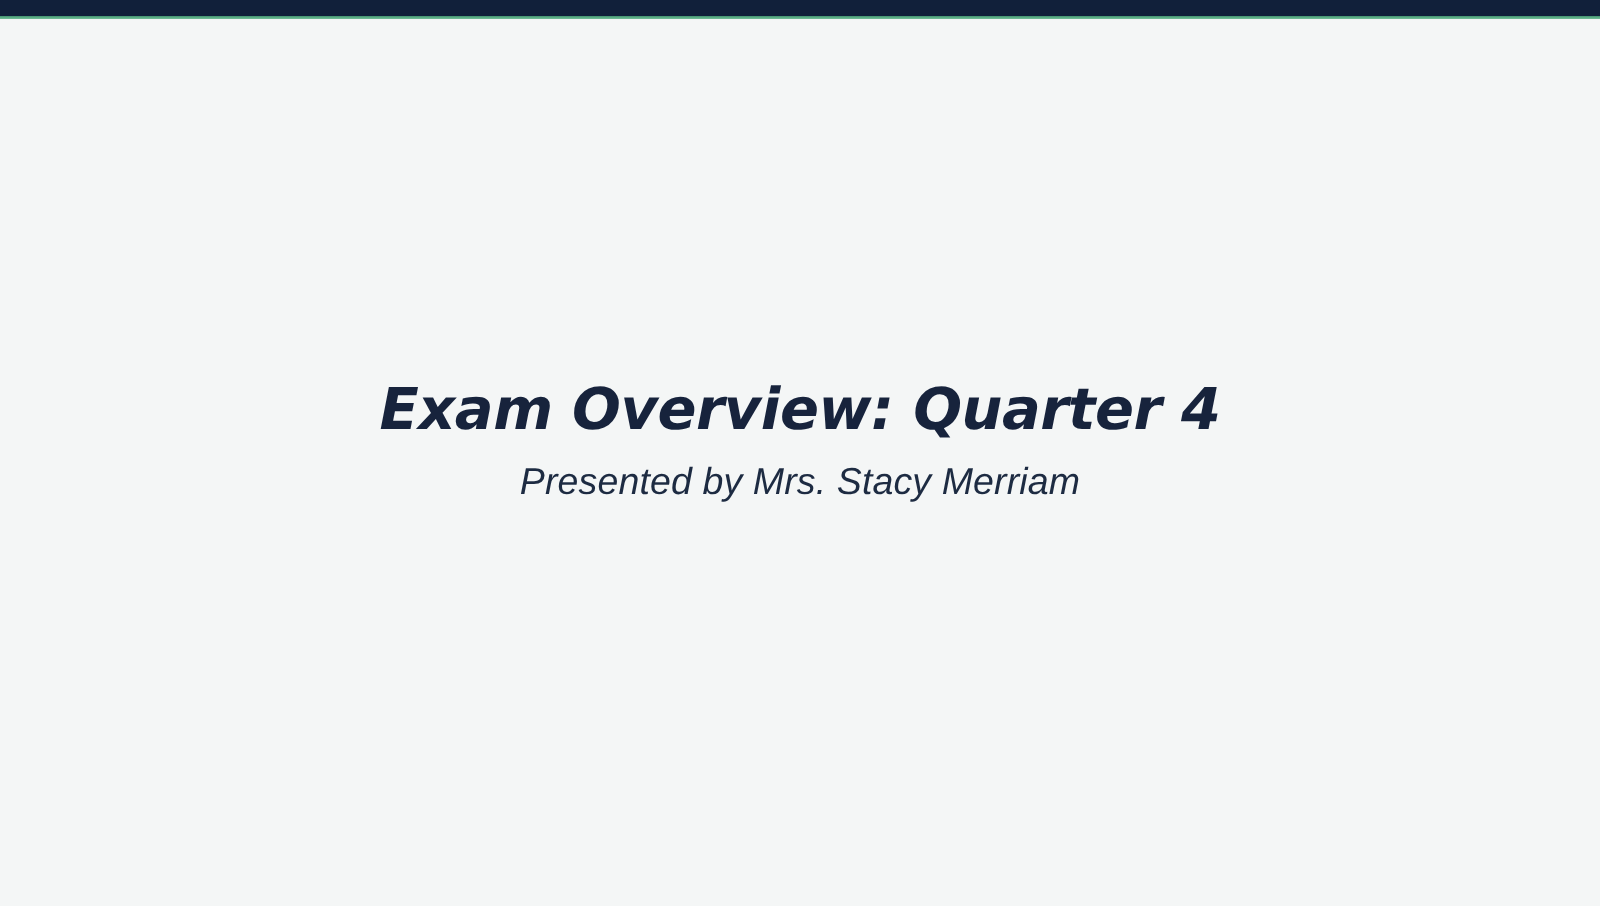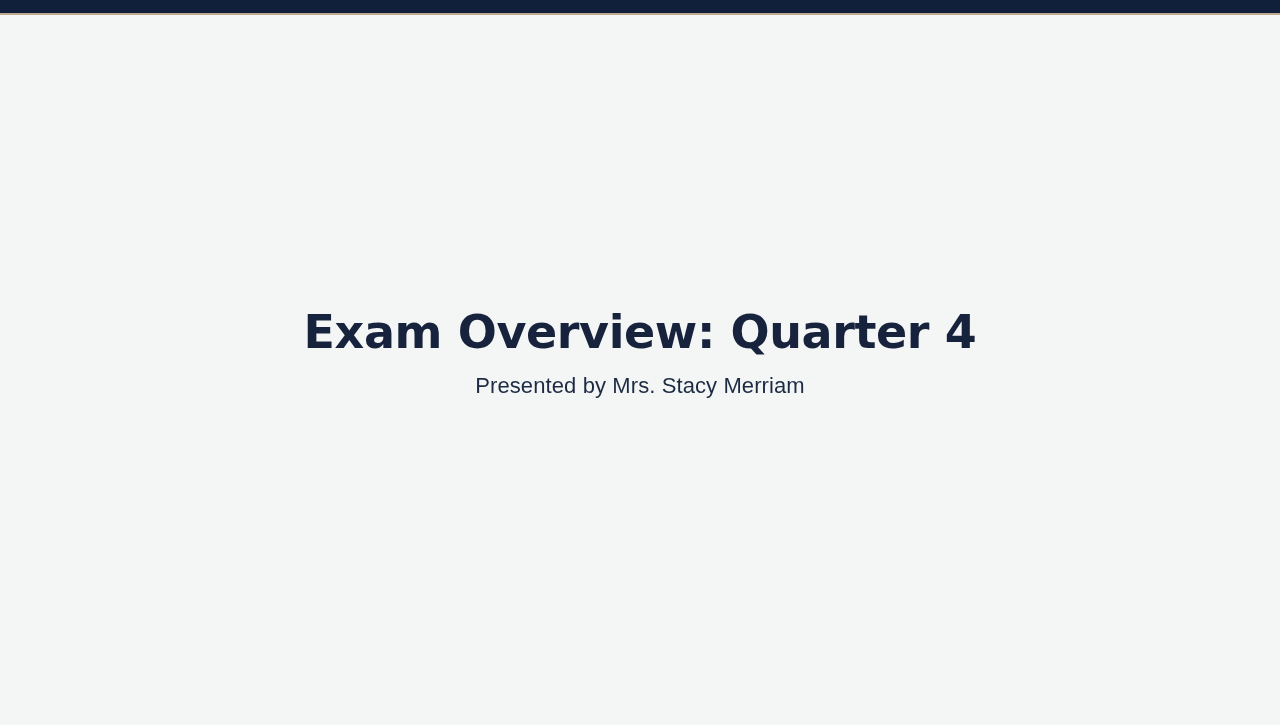--- a/index.html
+++ b/index.html
@@ -12,22 +12,23 @@
     height: 725px;
     overflow: hidden;
     background: #f4f6f6;
     font-family: "Liberation Sans", sans-serif;
   }
 
   .slide-viewport {
     position: relative;
     width: 1280px;
     height: 700px;
-    background: #fdba74;
+    background: #22c55e;
     overflow: hidden;
+    font-style: italic;
   }
 
   
   .top-bar {
     position: absolute;
     top: 0;
     left: 0;
     width: 1280px;
     height: 13px;
     background: #11203a;
@@ -78,21 +79,21 @@
     line-height: 1.12;
     color: #17233c;
     text-align: center;
     white-space: nowrap;
   }
 
   .slide-subtitle {
     margin: 16px;
     margin-top: 14px;
     font-family: "Liberation Sans", sans-serif;
-    font-size: 22px;
+    font-size: 30px;
     font-weight: 400;
     letter-spacing: 0.1px;
     line-height: 1.2;
     color: #1d2b42;
     text-align: center;
     white-space: nowrap;
   }
 </style>
 </head>
 <body>

